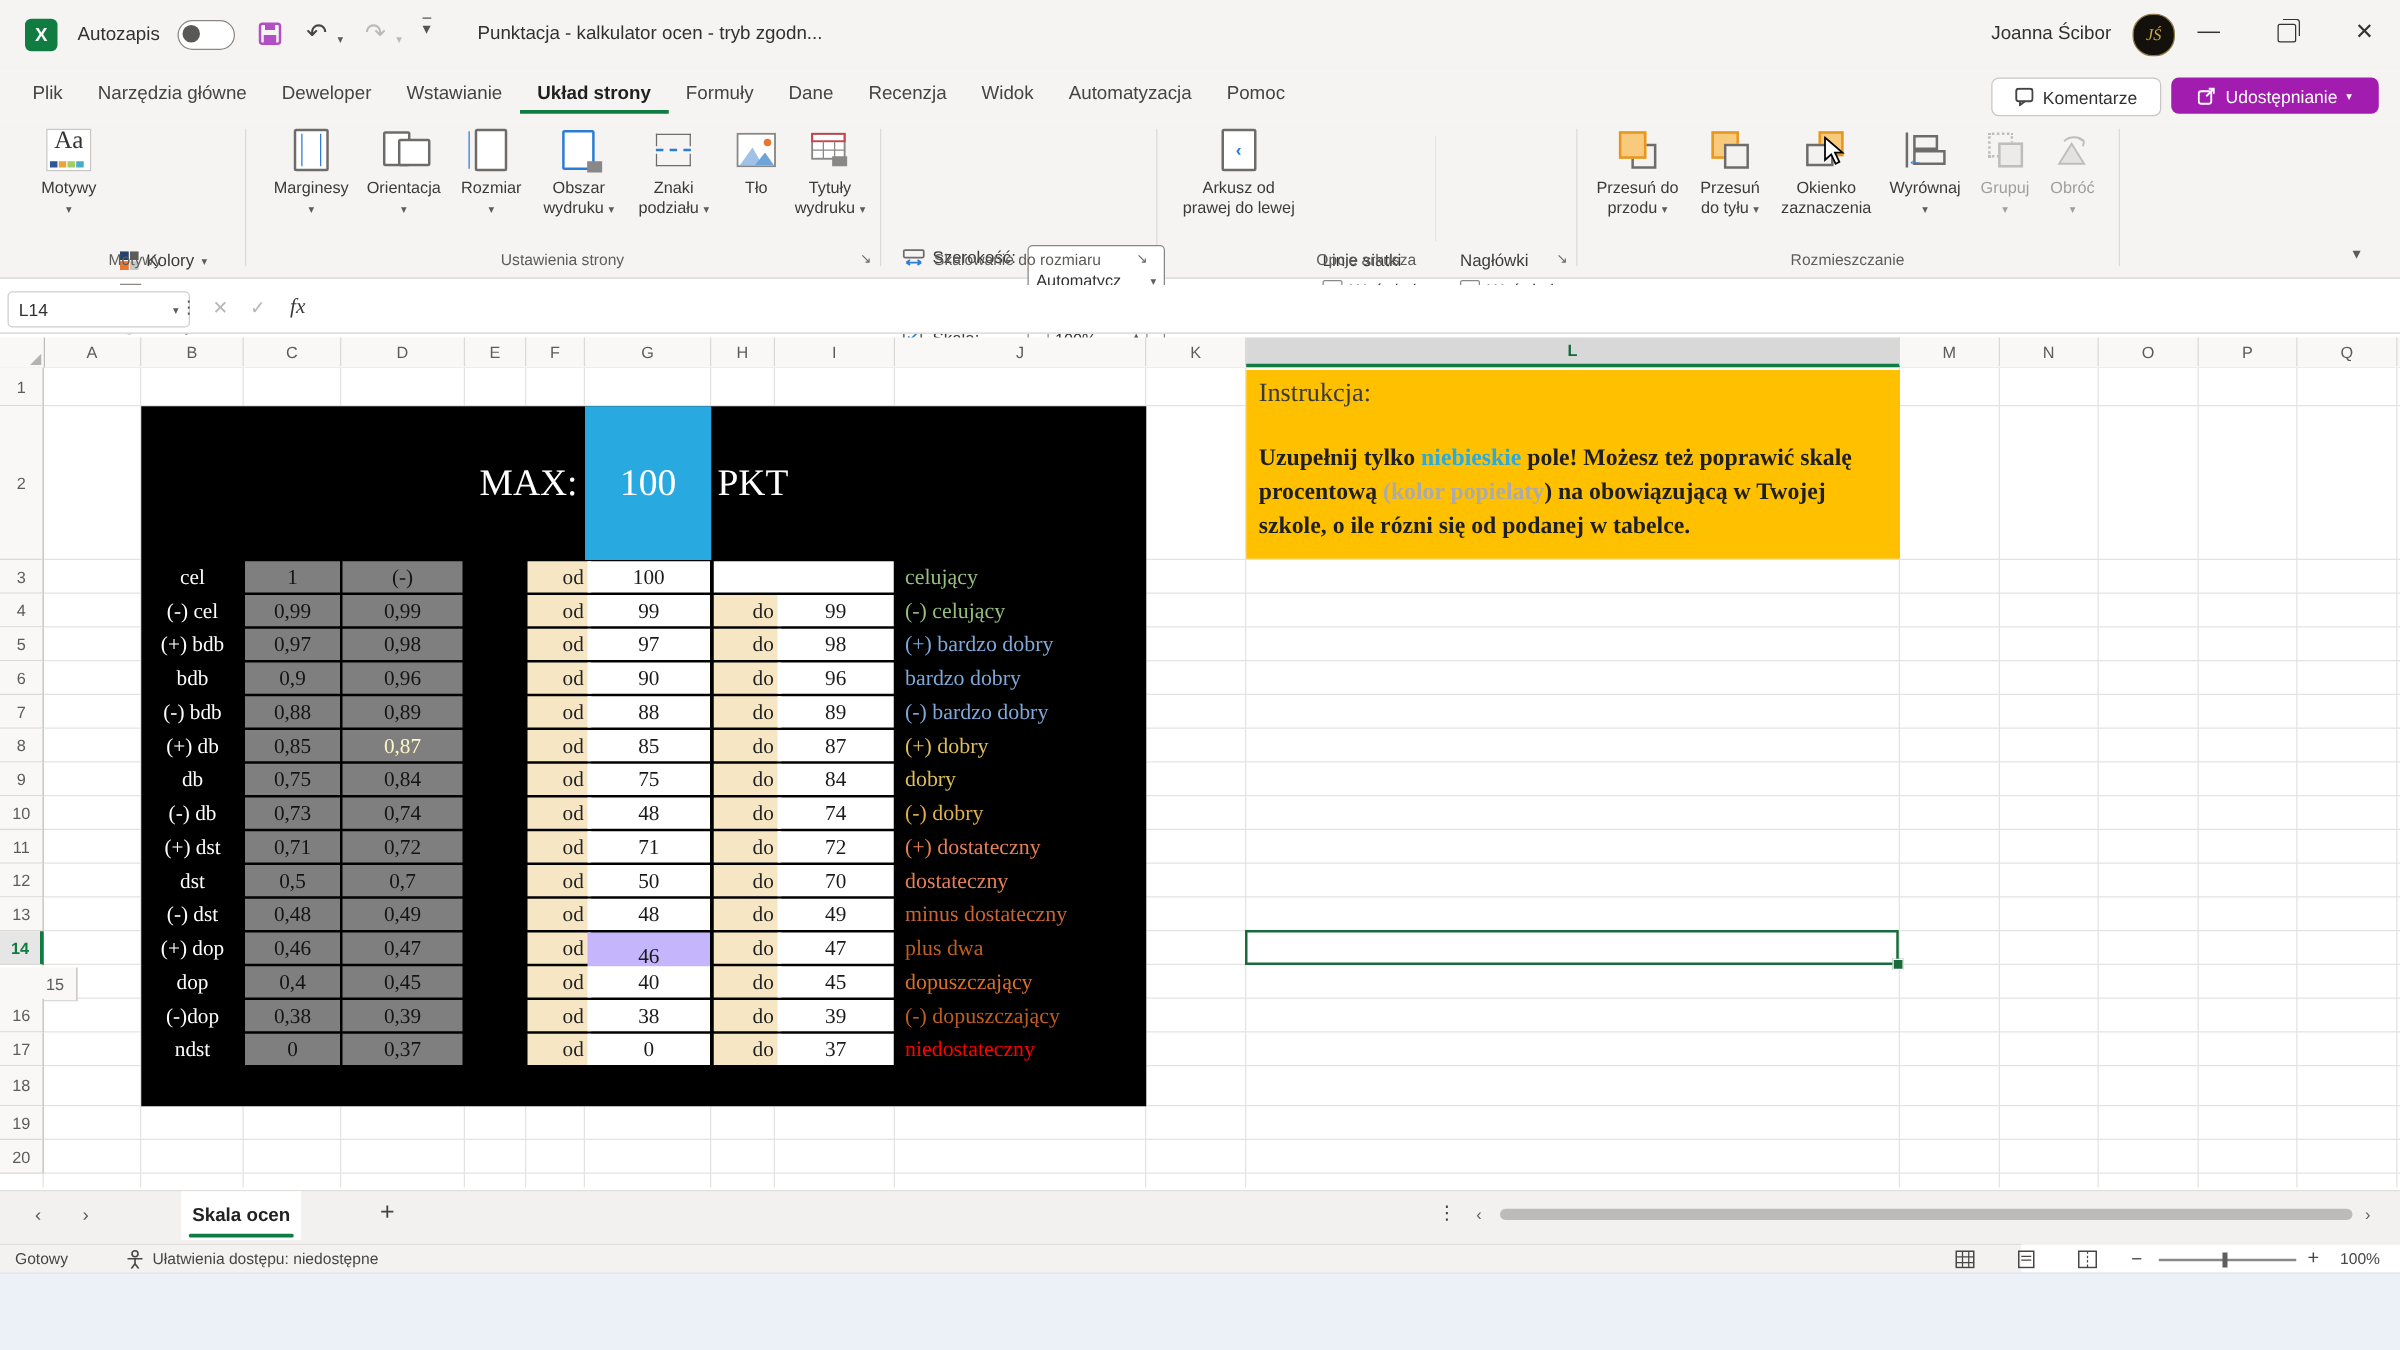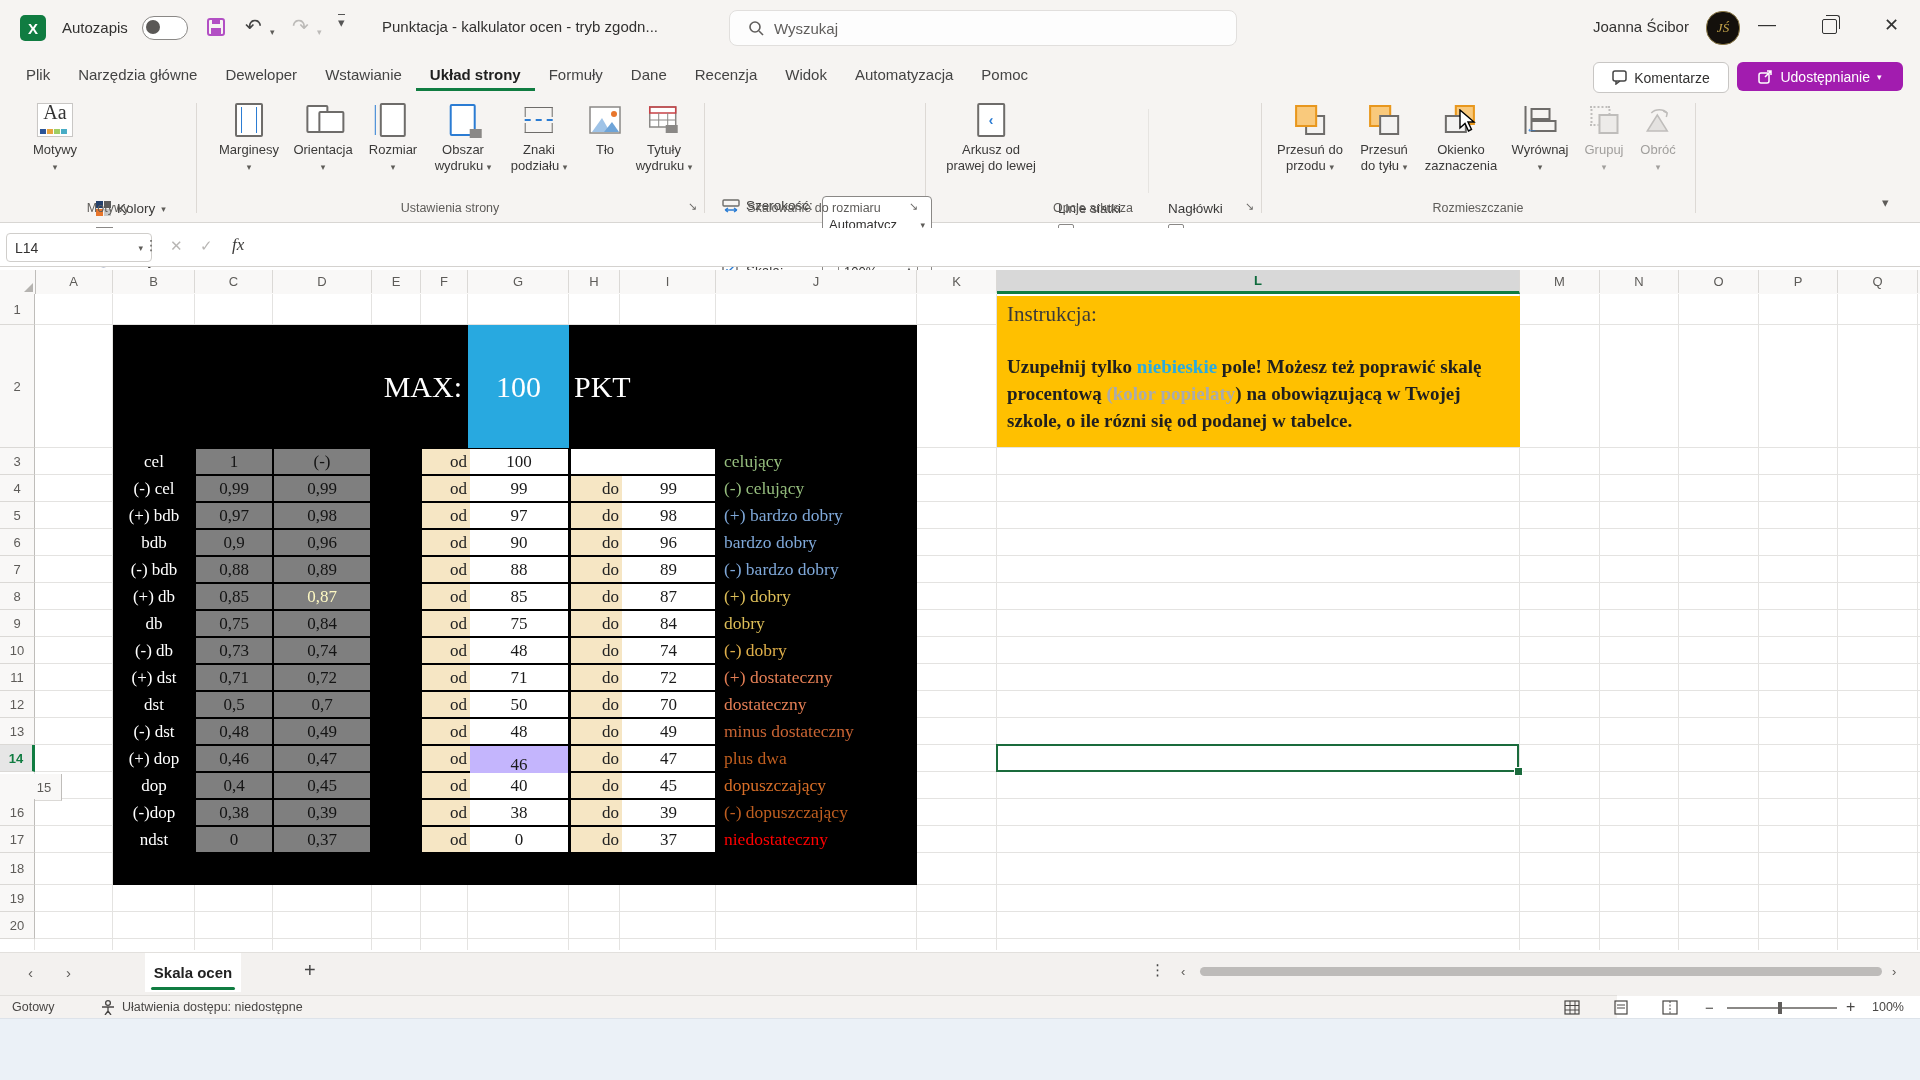--- a/index.html
+++ b/index.html
@@ -66,27 +66,20 @@
           <rect x="7" y="3" width="8" height="5" fill="#b24fc4"></rect>
           <rect x="6" y="12" width="10" height="7" fill="#b24fc4"></rect>
         </svg>
     </div>
     <span class="abs" style="left:245px;top:14px;font-size:20px;color:#444;">↶</span>
       <span class="abs" style="left:270px;top:21px;" style2=""><span class="chev">▾</span></span>
     <span class="abs" style="left:292px;top:14px;font-size:20px;color:#bcbab8;">↷</span>
       <span class="abs" style="left:317px;top:21px;"><span class="chev" style="color:#bcbab8;">▾</span></span>
     <span class="abs" style="left:338px;top:14px;font-size:13px;color:#555;border-top:1.5px solid #555;line-height:16px;">▾</span>
     <span class="abs" style="left:382px;top:18px;font-size:15px;color:#323130;white-space:nowrap;">Punktacja - kalkulator ocen  -  tryb zgodn...</span>
-    <div class="abs" style="left:729px;top:10px;width:508px;height:36px;background:#fdfdfd;border:1px solid #e1dfdd;border-radius:8px;display:flex;align-items:center;gap:10px;padding-left:18px;box-sizing:border-box;">
-      <svg width="16" height="16">
-          <circle cx="7" cy="7" r="5" fill="none" stroke="#605e5c" stroke-width="1.6"></circle>
-          <line x1="11" y1="11" x2="15" y2="15" stroke="#605e5c" stroke-width="1.6"></line>
-        </svg>
-      <span style="font-size:15px;color:#605e5c;">Wyszukaj</span>
-    </div>
     <span class="abs" style="left:1593px;top:18px;font-size:15px;color:#323130;">Joanna Ścibor</span>
     <div class="abs" style="left:1706px;top:11px;width:32px;height:32px;border-radius:16px;background:#14100c;border:1px solid #8c7a48;display:flex;align-items:center;justify-content:center;color:#c9a84c;font-family:'Liberation Serif',serif;font-style:italic;font-size:13px;">JŚ</div>
     <span class="abs" style="left:1758px;top:14px;font-size:18px;color:#333;">—</span>
     <div class="abs" style="left:1822px;top:19px;width:13px;height:13px;border:1.5px solid #333;border-radius:2px;">
         <div style="position:absolute;left:3px;top:-5px;width:13px;height:13px;border-top:1.5px solid #333;border-right:1.5px solid #333;border-radius:0 3px 0 0;"></div>
       </div>
     <span class="abs" style="left:1884px;top:14px;font-size:18px;color:#333;">✕</span>
   </div>
 
   <div class="abs" id="tabsrow">

